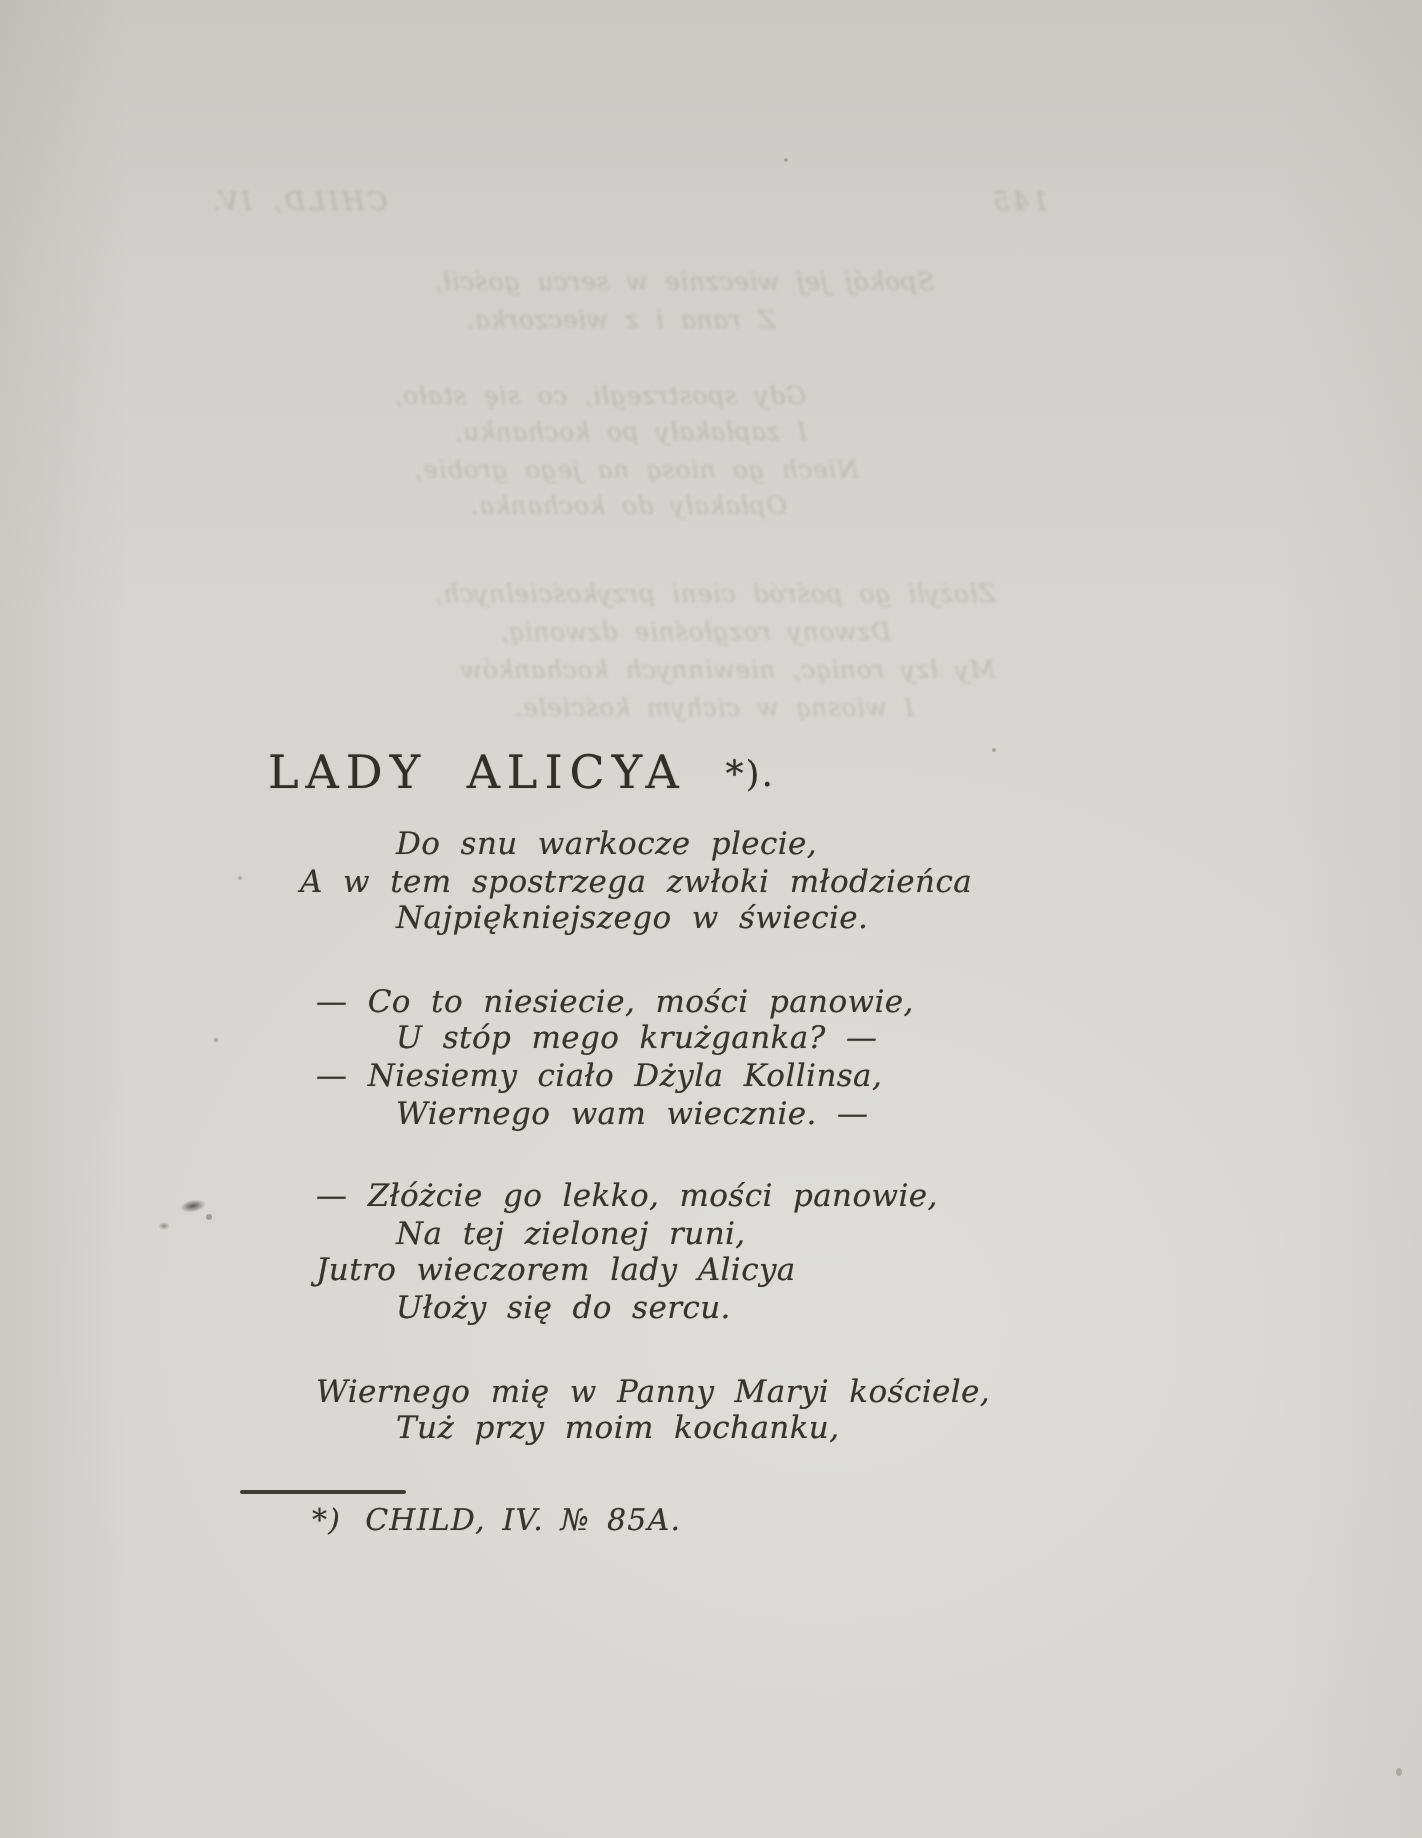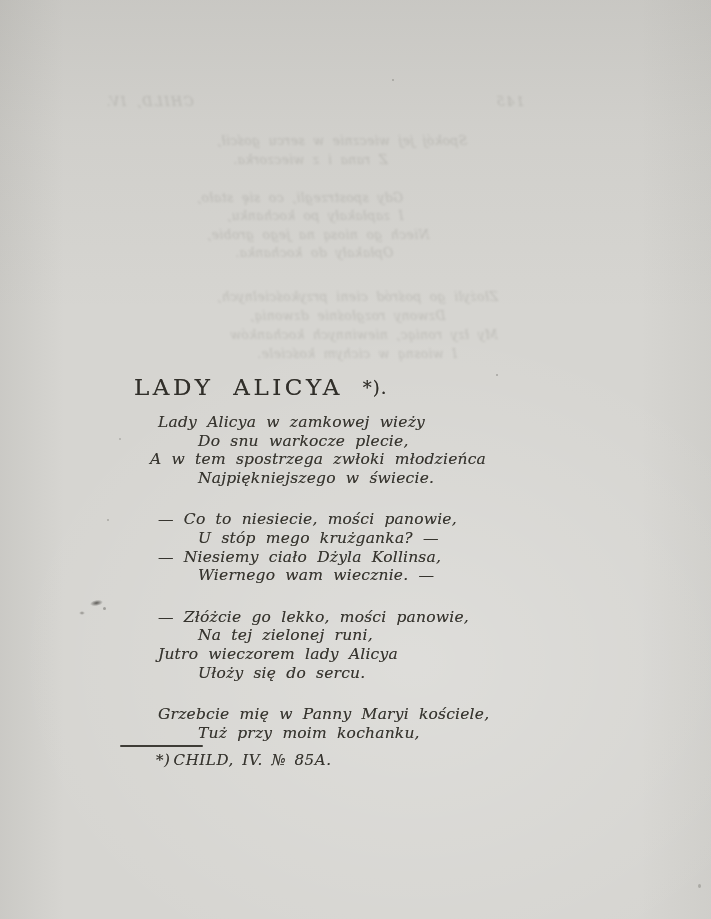--- a/index.html
+++ b/index.html
@@ -52,21 +52,21 @@
   .rule{
     position:absolute;left:120px;top:745px;width:83px;height:2px;
     background:#3e3c36;border-radius:1px;
   }
   .footnote{
     position:absolute;left:156px;top:751px;
     font-size:15px;font-style:italic;letter-spacing:0.6px;word-spacing:3px;
     color:#36342e;white-space:nowrap;
     text-shadow:0 0 0.4px rgba(54,52,46,0.5);
   }
-  .footnote .fn-text{margin-left:3px;}
+  .footnote .fn-text{margin-left:12px;}
 
   
   .speck{position:absolute;background:rgba(58,56,50,0.7);border-radius:50%;}
   .smudge-main{
     position:absolute;left:90px;top:600px;width:13px;height:6px;
     background:radial-gradient(ellipse at 50% 50%, rgba(50,48,44,0.75), rgba(50,48,44,0) 72%);
     transform:rotate(-10deg);border-radius:50%;
   }
   .smudge-tail{
     position:absolute;left:79px;top:611px;width:6px;height:4px;
@@ -94,39 +94,38 @@
     <div class="ghost-line" style="left:217px;top:289px;">Złożyli go pośród cieni przykościelnych,</div>
     <div class="ghost-line" style="left:250px;top:308px;">Dzwony rozgłośnie dzwonią,</div>
     <div class="ghost-line" style="left:230px;top:327px;">My łzy roniąc, niewinnych kochanków</div>
     <div class="ghost-line" style="left:257px;top:346px;">I wiosną w cichym kościele.</div>
   </div>
 
   <h1 class="title"><span>LADY ALICYA</span> <span class="ref">*).</span></h1>
 
   <div class="poem">
     <div class="stanza">
-      <div class="line">Lady Alicya w zamkowej wieży</div>
       <div class="line indent">Do snu warkocze plecie,</div>
       <div class="line out">A w tem spostrzega zwłoki młodzieńca</div>
       <div class="line indent">Najpiękniejszego w świecie.</div>
     </div>
     <div class="stanza">
       <div class="line">— Co to niesiecie, mości panowie,</div>
       <div class="line indent">U stóp mego krużganka? —</div>
       <div class="line">— Niesiemy ciało Dżyla Kollinsa,</div>
       <div class="line indent">Wiernego wam wiecznie. —</div>
     </div>
     <div class="stanza">
       <div class="line">— Złóżcie go lekko, mości panowie,</div>
       <div class="line indent">Na tej zielonej runi,</div>
       <div class="line">Jutro wieczorem lady Alicya</div>
       <div class="line indent">Ułoży się do sercu.</div>
     </div>
     <div class="stanza">
-      <div class="line">Grzebcie mię w Panny Maryi kościele,</div>
+      <div class="line">Wiernego mię w Panny Maryi kościele,</div>
       <div class="line indent">Tuż przy moim kochanku,</div>
     </div>
   </div>
 
   <div class="rule"></div>
   <div class="footnote">
     <span class="fn-marker">*)</span><span class="fn-text">CHILD, IV. № 85A.</span>
   </div>
 
   <div class="smudge-main"></div>

